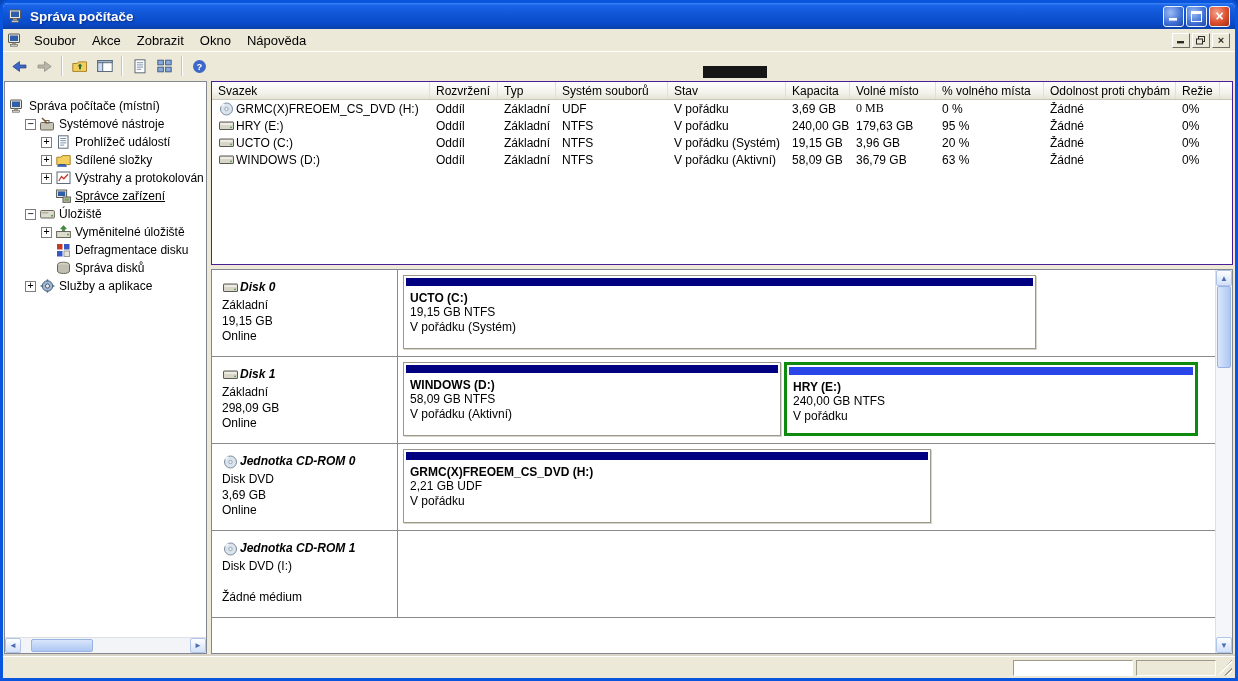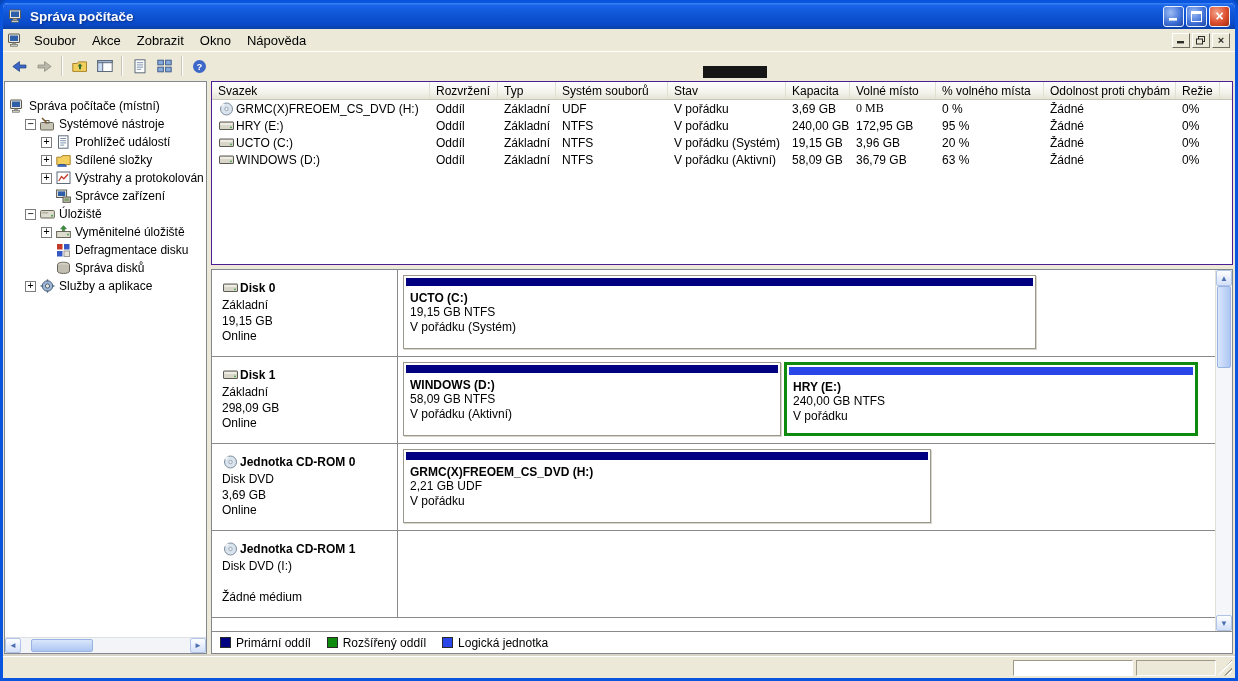--- a/index.html
+++ b/index.html
@@ -38,21 +38,21 @@
 .vol-header{display:flex;height:18px;background:linear-gradient(180deg,#FFFFFF,#F4F3EC 60%,#E6E4D7);border-bottom:1px solid #C9C7B8;}
 .vol-hcell{flex:0 0 auto;font-size:12px;padding:2px 0 0 6px;border-right:1px solid #E2E0D2;white-space:nowrap;overflow:hidden;color:#000;}
 .vol-row{display:flex;height:17px;align-items:center;}
 .vol-cell{flex:0 0 auto;font-size:12px;padding-left:6px;white-space:nowrap;overflow:hidden;display:flex;align-items:center;}
 .hsplit{flex:0 0 4px;}
 .disk-pane{flex:1;border:1px solid #828790;background:#fff;display:flex;flex-direction:column;min-height:0;}
 .disk-body{flex:1;display:flex;min-height:0;}
 .disk-rows{flex:1;overflow:hidden;background:#fff;}
 .disk-row{height:87px;border-bottom:1px solid #8A8A8A;display:flex;}
 .disk-hdr{flex:0 0 186px;border-right:1px solid #8A8A8A;padding:10px 4px 0 10px;}
-.disk-title{display:flex;align-items:center;font-weight:bold;font-size:12px;margin-bottom:3px;}
+.disk-title{display:flex;align-items:flex-start;font-weight:bold;font-size:12px;margin-bottom:3px;font-style:italic;}
 .disk-prop{font-size:12px;line-height:15.5px;min-height:15.5px;}
 .disk-parts{flex:1;display:flex;padding:5px 3px 7px 5px;}
 .part{flex:0 0 auto;border:1px solid #9B998D;background:#fff;margin-right:3px;padding:2px;box-shadow:1px 1px 0 #D7D5C9;}
 .part.extended{border:3px solid #0E8A0E;box-shadow:none;}
 .part-stripe{height:8px;}
 .part-body{padding:5px 4px 0 4px;}
 .part-name{font-weight:bold;font-size:12px;}
 .part-line{font-size:12px;line-height:15px;}
 .vscroll{flex:0 0 17px;display:flex;flex-direction:column;background:#F4F6FA;border-left:1px solid #E0E0DA;}
 .vscroll .sbtn{flex:0 0 16px;width:100%;}
@@ -236,21 +236,21 @@
           <div class="tree-row" style="padding-left: 36px;">
             <span class="expander">+</span>
             <span class="ticon">
               <svg width="15" height="14">
                 <rect x="1" y="1" width="13" height="11.5" fill="#FFFFFF" stroke="#5E6B7A"></rect>
                 <polyline points="2.8,10 5.5,5.5 7.8,7.8 12,3.2" fill="none" stroke="#C43A2A" stroke-width="1.3"></polyline>
               </svg>
             </span>
             <span class="tree-label">Výstrahy a protokolován</span>
           </div>
-          <div class="tree-row" style="padding-left: 36px;">
+          <div class="tree-row" style="padding-left: 36px; text-decoration: underline;">
             <span class="expander-spacer"></span>
             <span class="ticon">
               <svg width="15" height="14">
                 <rect x="0.6" y="1" width="10" height="7.5" fill="#E9E8E0" stroke="#5A5A52"></rect>
                 <rect x="2" y="2.4" width="7.2" height="4.6" fill="#2F5FA8"></rect>
                 <rect x="7" y="8" width="7.4" height="5.3" fill="#C8C5B6" stroke="#5A5A52"></rect>
                 <rect x="8.4" y="9.4" width="4.6" height="2.5" fill="#7FA06A"></rect>
               </svg>
             </span>
             <span class="tree-label">Správce zařízení</span>
@@ -367,21 +367,21 @@
                     <circle cx="12" cy="7.3" r="0.9" fill="#43A047"></circle>
                   </svg>
                 </span>
                 <span>HRY (E:)</span>
               </div>
               <div class="vol-cell" style="width: 68px;">Oddíl</div>
               <div class="vol-cell" style="width: 58px;">Základní</div>
               <div class="vol-cell" style="width: 112px;">NTFS</div>
               <div class="vol-cell" style="width: 118px;">V pořádku</div>
               <div class="vol-cell" style="width: 64px;">240,00 GB</div>
-              <div class="vol-cell" style="width: 86px;">172,95 GB</div>
+              <div class="vol-cell" style="width: 86px;">179,63 GB</div>
               <div class="vol-cell" style="width: 108px;">95 %</div>
               <div class="vol-cell" style="width: 132px;">Žádné</div>
               <div class="vol-cell" style="width: 44px;">0%</div>
             </div>
             <div class="vol-row">
               <div class="vol-cell" style="width: 218px;">
                 <span class="ticon">
                   <svg width="15" height="12">
                     <rect x="0.5" y="2" width="14" height="7.5" rx="0.5" fill="#D8D5C9" stroke="#5A5A52"></rect>
                     <rect x="1.5" y="3" width="12" height="2" fill="#EEECE4"></rect>
@@ -536,34 +536,20 @@
               </div>
             </div>
           <div class="vscroll">
             <div class="sbtn">▲</div>
             <div class="vtrack">
               <div class="vthumb"></div>
             </div>
             <div class="sbtn">▼</div>
           </div>
         </div>
-        <div class="legend" id="legend">
-            <div class="legend-item">
-              <span class="legend-swatch" style="background:#000080"></span>
-              <span>Primární oddíl</span>
-            </div>
-            <div class="legend-item">
-              <span class="legend-swatch" style="background:#0E8A0E"></span>
-              <span>Rozšířený oddíl</span>
-            </div>
-            <div class="legend-item">
-              <span class="legend-swatch" style="background:#2A46E8"></span>
-              <span>Logická jednotka</span>
-            </div>
-          </div>
       </div>
     </div>
   </div>
 
   <div class="statusbar">
     <div class="status-main"></div>
     <div class="status-panel status-white"></div>
     <div class="status-panel status-gray"></div>
     <div class="grip"></div>
   </div>

